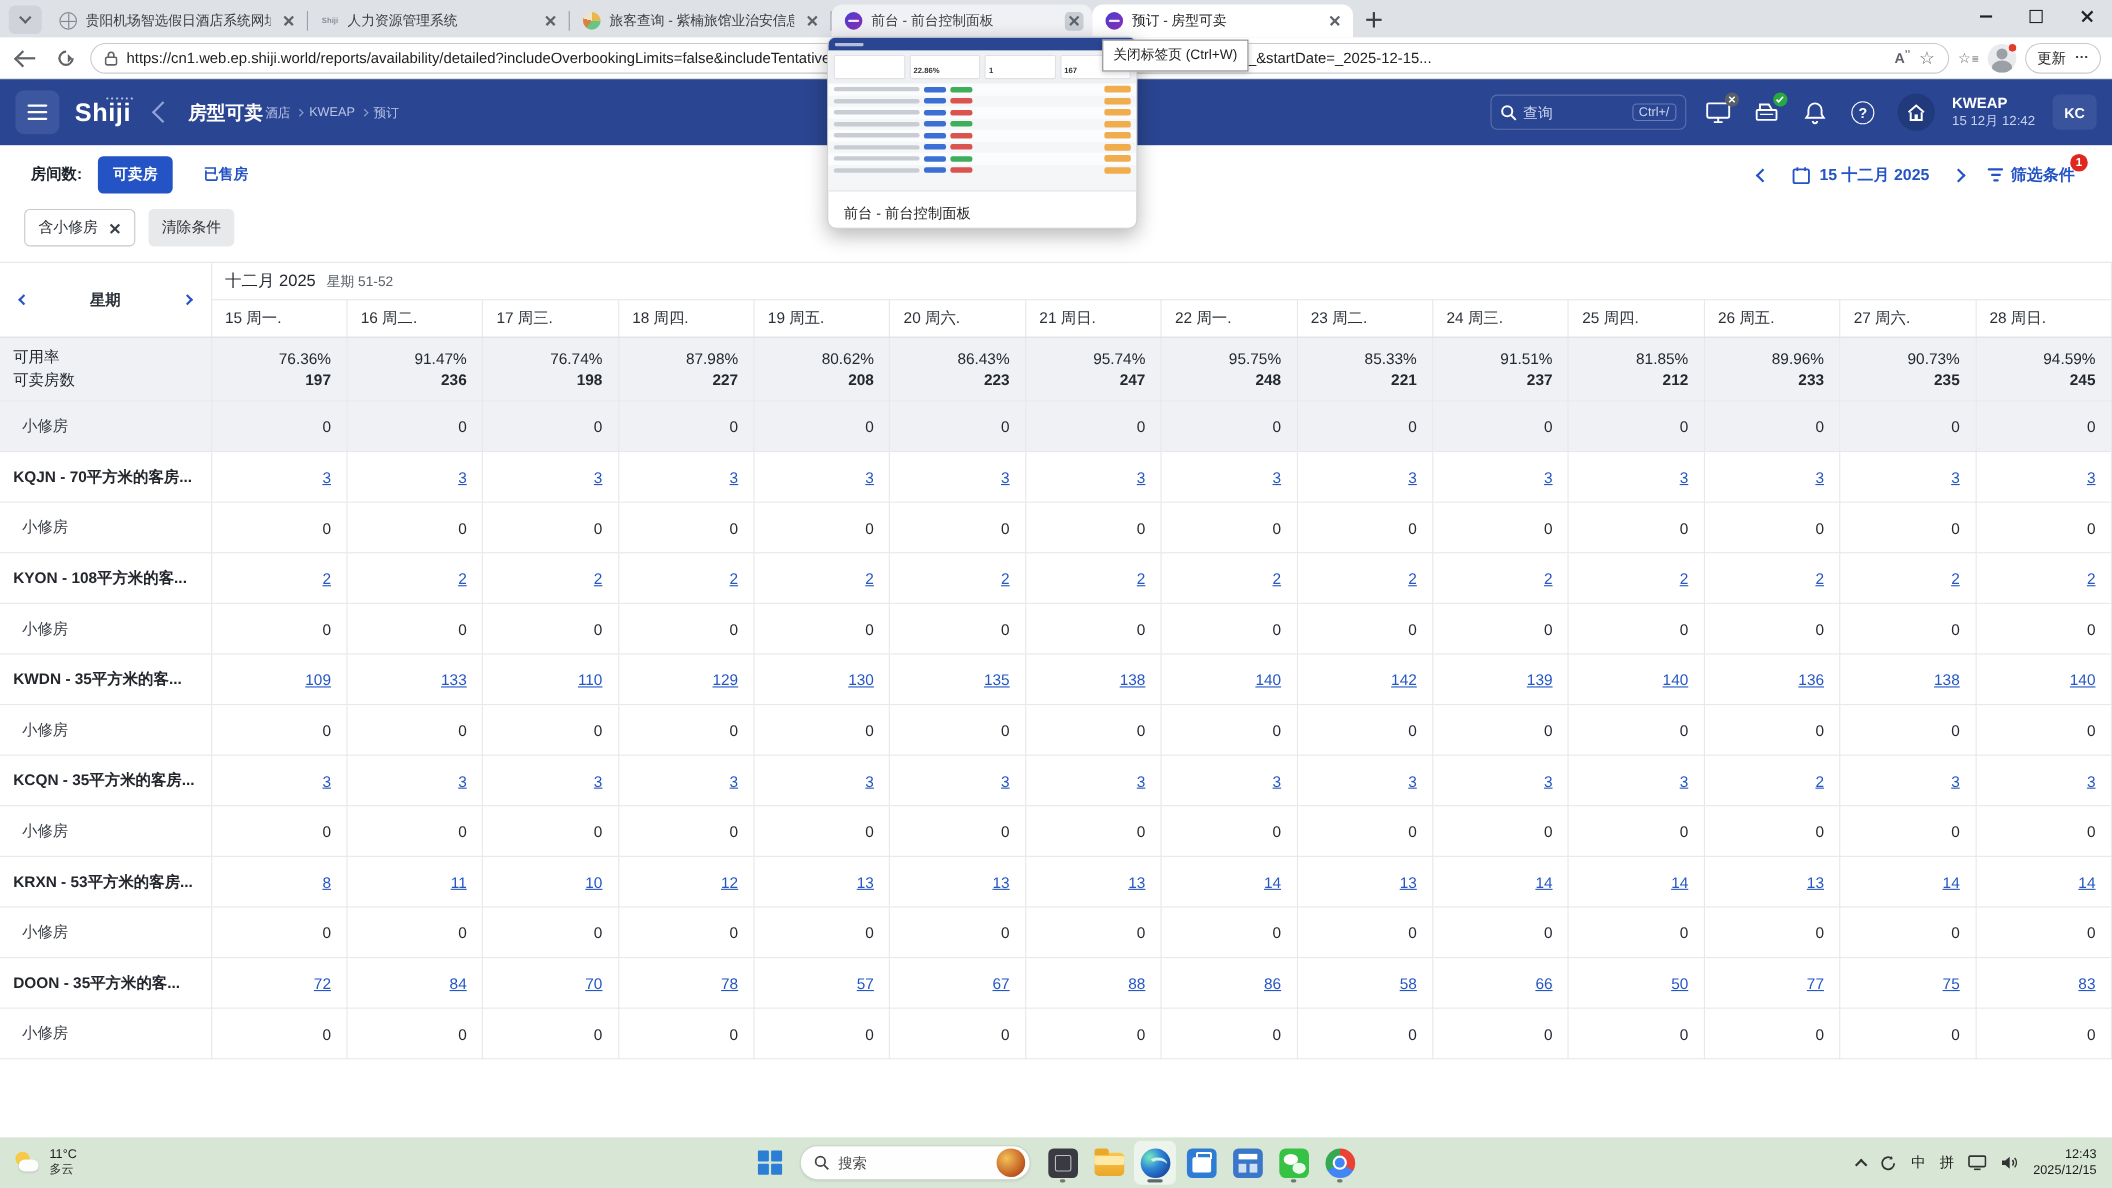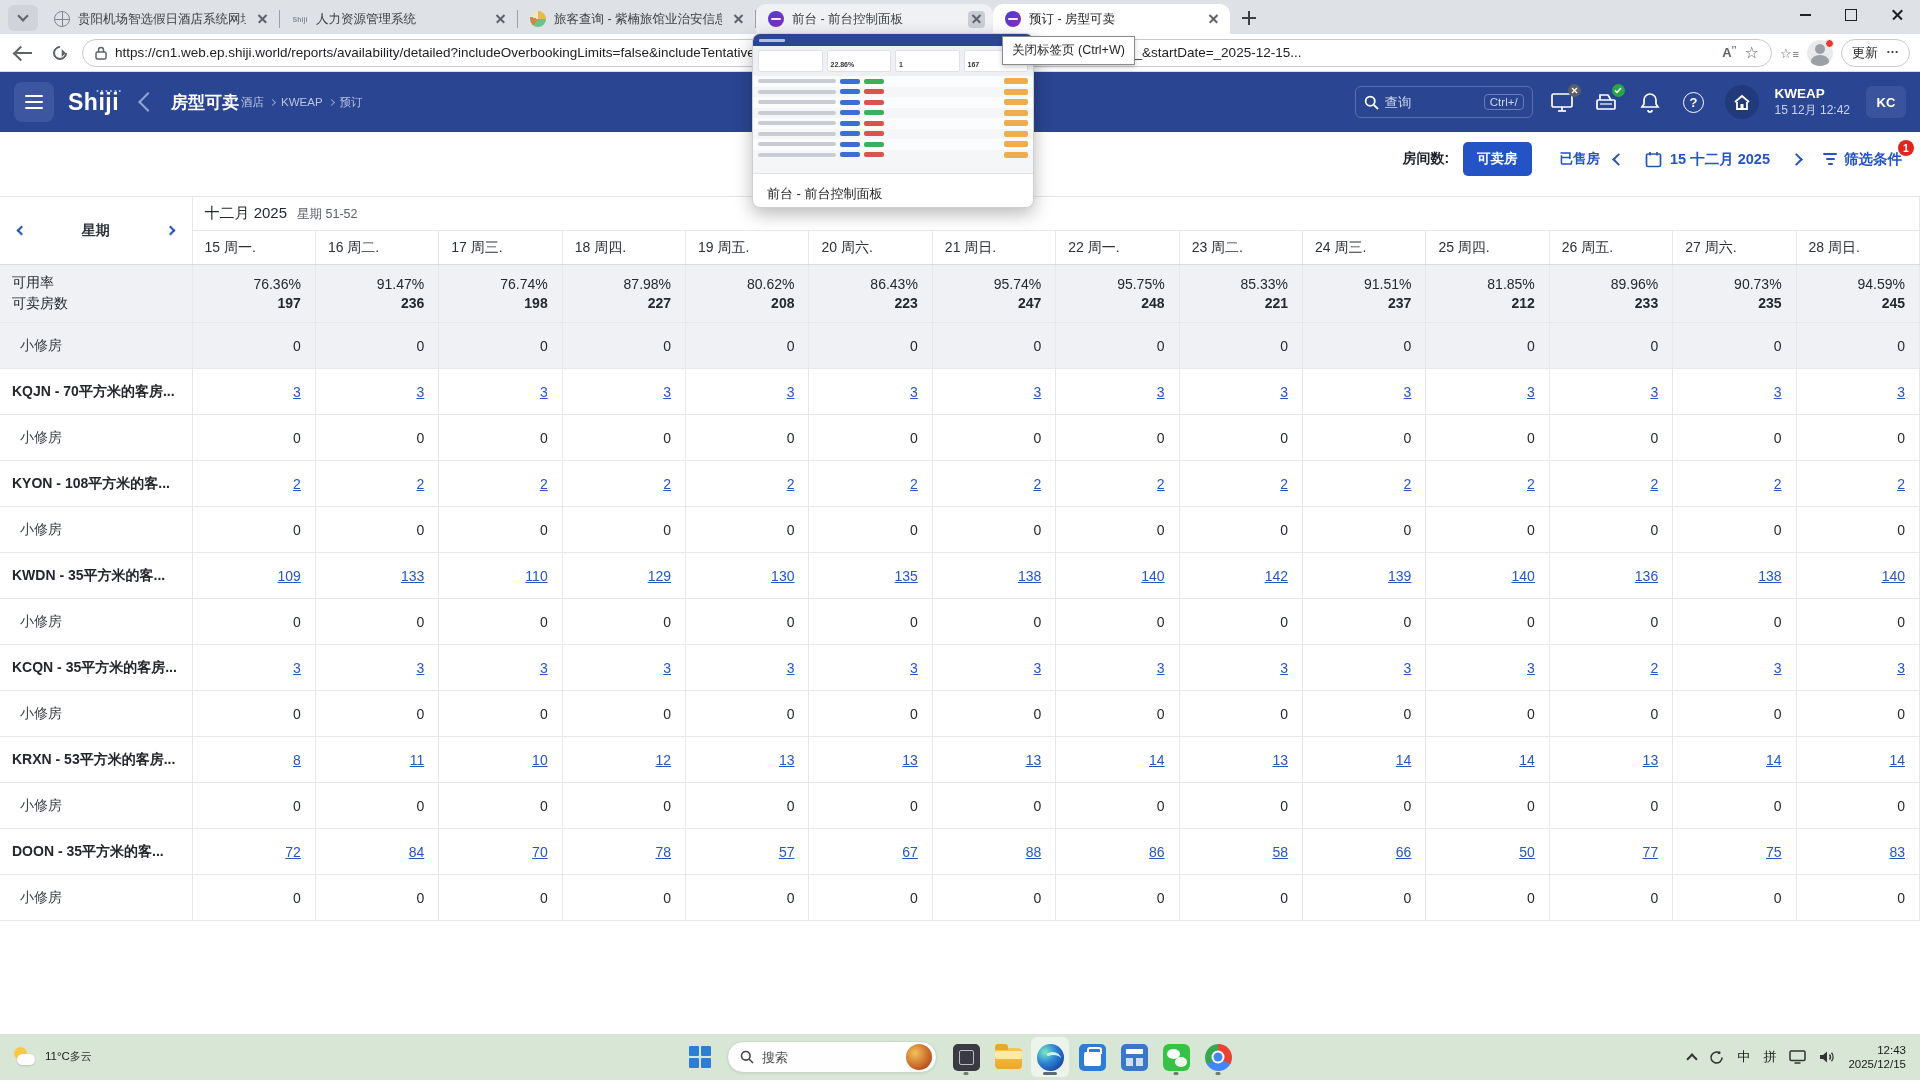--- a/index.html
+++ b/index.html
@@ -88,21 +88,21 @@
   .badge-sm svg{display:block}
   .help-circle{width:21px;height:21px;border:1.8px solid #fff;border-radius:50%;display:flex;align-items:center;justify-content:center;font-size:13px;font-weight:bold;color:#fff}
   .help-circle::before{content:"?"}
   .home-circle{width:34px;height:34px;border-radius:50%;background:#203a7c;display:flex;align-items:center;justify-content:center}
   .prop-block{display:flex;flex-direction:column;line-height:1.25}
   .prop-name{font-size:13.5px;font-weight:bold}
   .prop-dt{font-size:12px;color:#c8d2ee}
   .user-chip{width:40px;height:32px;border-radius:6px;background:#3a539d;display:flex;align-items:center;justify-content:center;font-size:13px;font-weight:bold}
 
   
-  .filterbar{height:54px;display:flex;align-items:center;padding:0 12px;justify-content:flex-end}
+  .filterbar{height:54px;display:flex;align-items:center;padding:0 28px;justify-content:space-between}
   .fb-left{display:flex;align-items:center;gap:14px}
   .fb-label{font-size:14px;font-weight:bold;color:#1d2129}
   .toggle{font-size:13.5px;font-weight:bold;border-radius:5px;padding:8px 14px}
   .toggle.on{background:#2453c5;color:#fff}
   .toggle.off{color:#2453c5}
   .fb-right{display:flex;align-items:center;gap:22px;padding-right:6px}
   .chev-nav{width:9px;height:9px;border-left:2.4px solid #2453c5;border-bottom:2.4px solid #2453c5}
   .chev-nav.l{transform:rotate(45deg)}
   .chev-nav.r{transform:rotate(225deg)}
   .datebox{display:flex;align-items:center;gap:8px;color:#2453c5;font-size:14.5px;font-weight:bold}
@@ -173,21 +173,21 @@
 
   
   .close-tooltip{position:absolute;left:1002px;top:36px;background:#fff;border:1px solid #8a8a8a;box-shadow:0 2px 5px rgba(0,0,0,.2);padding:5px 9px;font-size:12.5px;color:#1f1f1f;z-index:60;white-space:nowrap}
 
   
   .taskbar{position:absolute;left:0;right:0;bottom:0;height:46px;background:#d8e7d5;display:flex;align-items:center;z-index:40}
   .tb-weather{display:flex;align-items:center;gap:7px;padding-left:12px;width:280px}
   .wicon{position:relative;width:26px;height:24px}
   .wicon .sun{position:absolute;left:2px;top:2px;width:13px;height:13px;border-radius:50%;background:#f7c948}
   .wicon .cloud{position:absolute;left:5px;top:9px;width:18px;height:11px;border-radius:8px;background:#fdfdfd;box-shadow:0 1px 2px rgba(0,0,0,.15)}
-  .wtext{display:flex;flex-direction:row;line-height:1.2}
+  .wtext{display:flex;flex-direction:column;line-height:1.2}
   .wtemp{font-size:11.5px;color:#1a1a1a}
   .wdesc{font-size:11px;color:#333}
   .tb-center{position:absolute;left:50%;top:0;bottom:0;transform:translateX(-50%);display:flex;align-items:center;gap:10px}
   .startbtn{width:34px;height:34px;border-radius:6px;display:grid;grid-template-columns:10px 10px;grid-template-rows:10px 10px;gap:2px;place-content:center}
   .startbtn span{background:#2a7fd4;border-radius:1px}
   .tb-search{width:210px;height:32px;background:#fdfefd;border:1px solid #c9d6c8;border-radius:17px;display:flex;align-items:center;padding:0 4px 0 12px;gap:8px;box-shadow:0 1px 2px rgba(0,0,0,.08)}
   .tb-search input{flex:1;min-width:0;border:none;outline:none;background:transparent;font-size:13px;color:#333;font-family:inherit}
   .tb-search input::placeholder{color:#4a4a4a}
   .tb-doodle{width:26px;height:26px;border-radius:50%;background:radial-gradient(circle at 35% 35%,#f4c15a,#c25e22 65%,#7d3413)}
   .appbtn{position:relative;width:38px;height:40px;display:flex;align-items:center;justify-content:center;border-radius:6px}
@@ -397,20 +397,27 @@
             <span class="f1"></span>
             <span class="f2"></span>
             <span class="f3"></span>
           </span>
         <span>筛选条件</span>
         <span class="badge-red">1</span>
       </div>
     </div>
   </div>
 
+  <div class="chiprow">
+    <div class="chip">
+      <span>含小修房</span>
+      <span class="chip-x"></span>
+    </div>
+    <div class="clearbtn">清除条件</div>
+  </div>
 
   <div class="tablewrap">
     <table>
       <colgroup id="col-group">
           <col class="c-label">
           <col>
           <col>
           <col>
           <col>
           <col>

